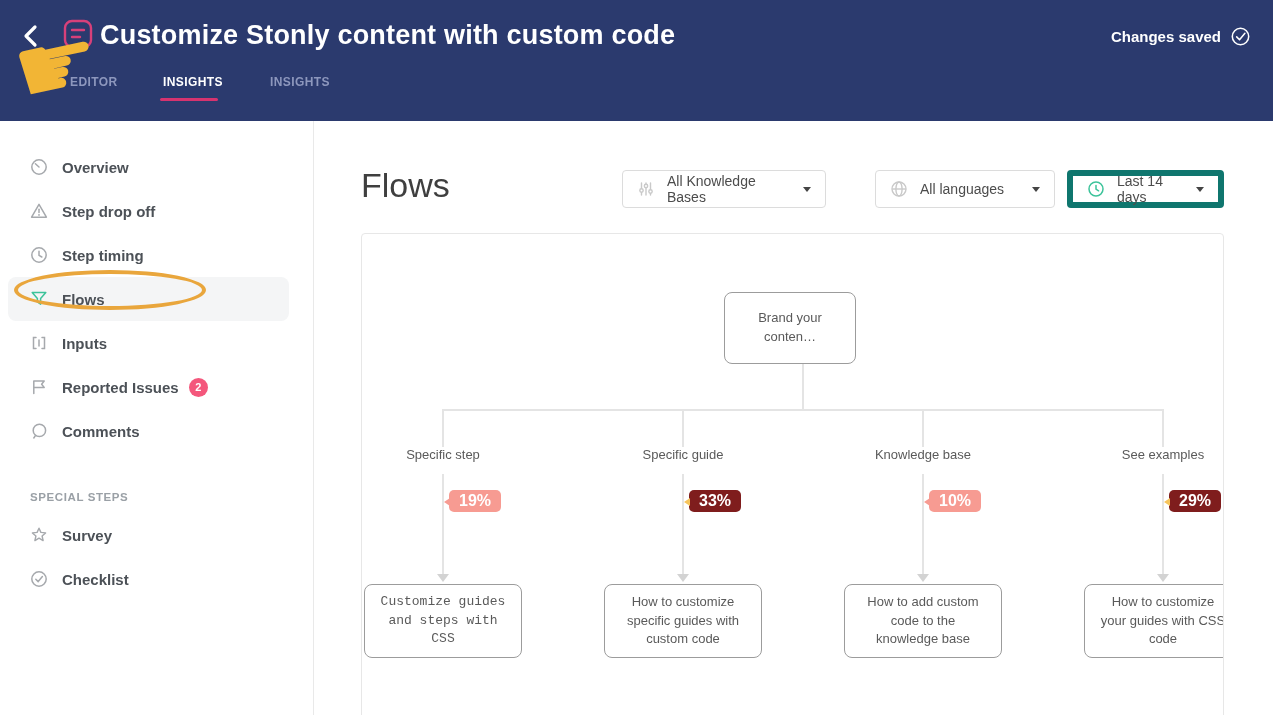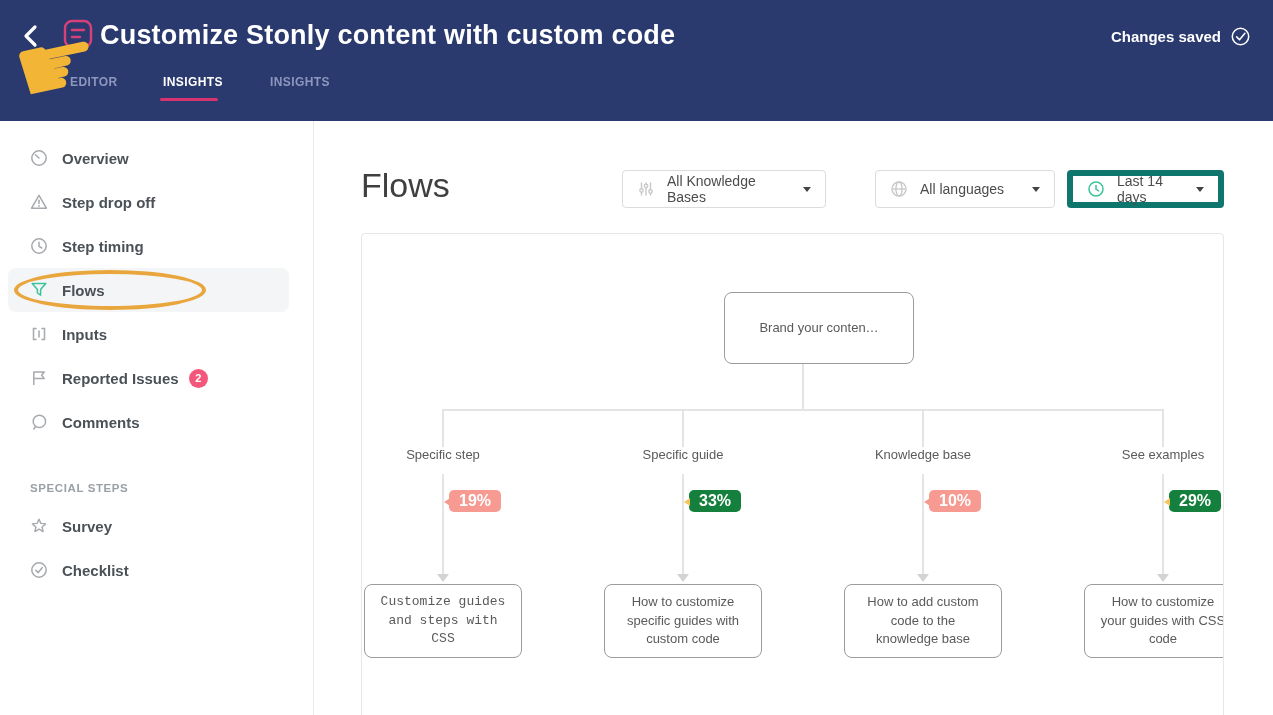--- a/index.html
+++ b/index.html
@@ -19,21 +19,21 @@
   .tab-insights { left:163px; }
   .tab-versions { left:270px; }
   .tab-underline { position:absolute; left:160px; top:98px; width:58px; height:3px; background:#d6336f; border-radius:2px; }
 
   
   .hand { position:absolute; left:14px; top:18px; z-index:5; font-family:"DejaVu Sans",sans-serif;
           font-size:96px; line-height:1; color:#f2b535; transform:rotate(-12deg); user-select:none; pointer-events:none; }
 
   
   .sidebar { position:absolute; left:0; top:121px; width:314px; height:594px; background:#fff; border-right:1px solid #e9e9e9; }
-  .nav { position:relative; padding-top:15px; }
+  .nav { position:relative; padding-top:24px; }
   .nav-item { position:relative; height:44px; display:flex; align-items:center; padding-left:30px; cursor:pointer; }
   .nav-item .ic { width:18px; height:18px; color:#a6a9ad; margin-right:14px; flex:0 0 18px; }
   .nav-item .lbl { font-size:15px; font-weight:600; color:#4c5157; }
   .nav-item.active { background:#f4f5f6; margin:0 24px 0 8px; border-radius:8px; padding-left:22px; }
   .nav-item.active .ic { color:#3cc39a; }
   .count-badge { margin-left:10px; min-width:19px; height:19px; border-radius:10px; background:#f4577c; color:#fff;
                  font-size:11px; font-weight:700; display:flex; align-items:center; justify-content:center; padding:0 5px; }
   .section-title { margin:38px 0 10px 30px; font-size:11.5px; font-weight:600; letter-spacing:.6px; color:#9aa0a6; }
   .annotation-oval { position:absolute; left:14px; top:270px; width:192px; height:40px; border:4px solid #e9a63c;
                      border-radius:50%; z-index:6; pointer-events:none; }
@@ -50,33 +50,33 @@
   .dd-lang { left:875px; width:180px; }
   .dd-date { left:1067px; width:157px; border:6px solid #0f766e; }
   .dd-date .dd-ic { color:#3cc39a; }
 
   
   .flow-card { position:absolute; left:361px; top:233px; width:863px; height:500px; background:#fff;
                border:1px solid #e7e7e7; border-radius:4px; overflow:hidden; }
   .node { position:absolute; border:1px solid #9c9c9c; border-radius:8px; background:#fff; display:flex;
           align-items:center; justify-content:center; text-align:center; font-size:13px; color:#5a5a5a;
           line-height:1.45; padding:8px 14px; cursor:pointer; }
-  .root-node { left:362px; top:58px; width:190px; height:72px; }
+  .root-node { left:362px; top:58px; width:132px; height:72px; }
   .t-node { top:350px; width:158px; height:74px; }
   .vline,.hline { position:absolute; background:#e4e4e4; }
   .vline { width:2px; }
   .hline { height:2px; }
   .branch-label { position:absolute; top:213px; transform:translateX(-50%); font-size:13px; color:#5a5a5a; white-space:nowrap; background:#fff; padding:0 6px; }
   .pct-badge { position:absolute; top:256px; height:22px; border-radius:5px; color:#fff; font-size:16px; font-weight:700;
                display:flex; align-items:center; padding:0 10px; }
   .pct-badge::before { content:""; position:absolute; left:-5px; top:8px; width:0; height:0;
                        border-top:4px solid transparent; border-bottom:4px solid transparent; }
   .tone-salmon { background:#f79b92; }
   .tone-salmon::before { border-right:6px solid #f79b92; }
-  .tone-amber { background:#15803d; }
+  .tone-amber { background:#7f1d1d; }
   .tone-amber::before { border-right:6px solid #f6c45c; }
   .arrow-head { position:absolute; top:340px; width:0; height:0; border-left:6px solid transparent;
                 border-right:6px solid transparent; border-top:8px solid #d3d3d3; }
   svg { display:block; }
 </style>
 </head>
 <body>
 
 <div class="header">
   <div class="back-btn">

